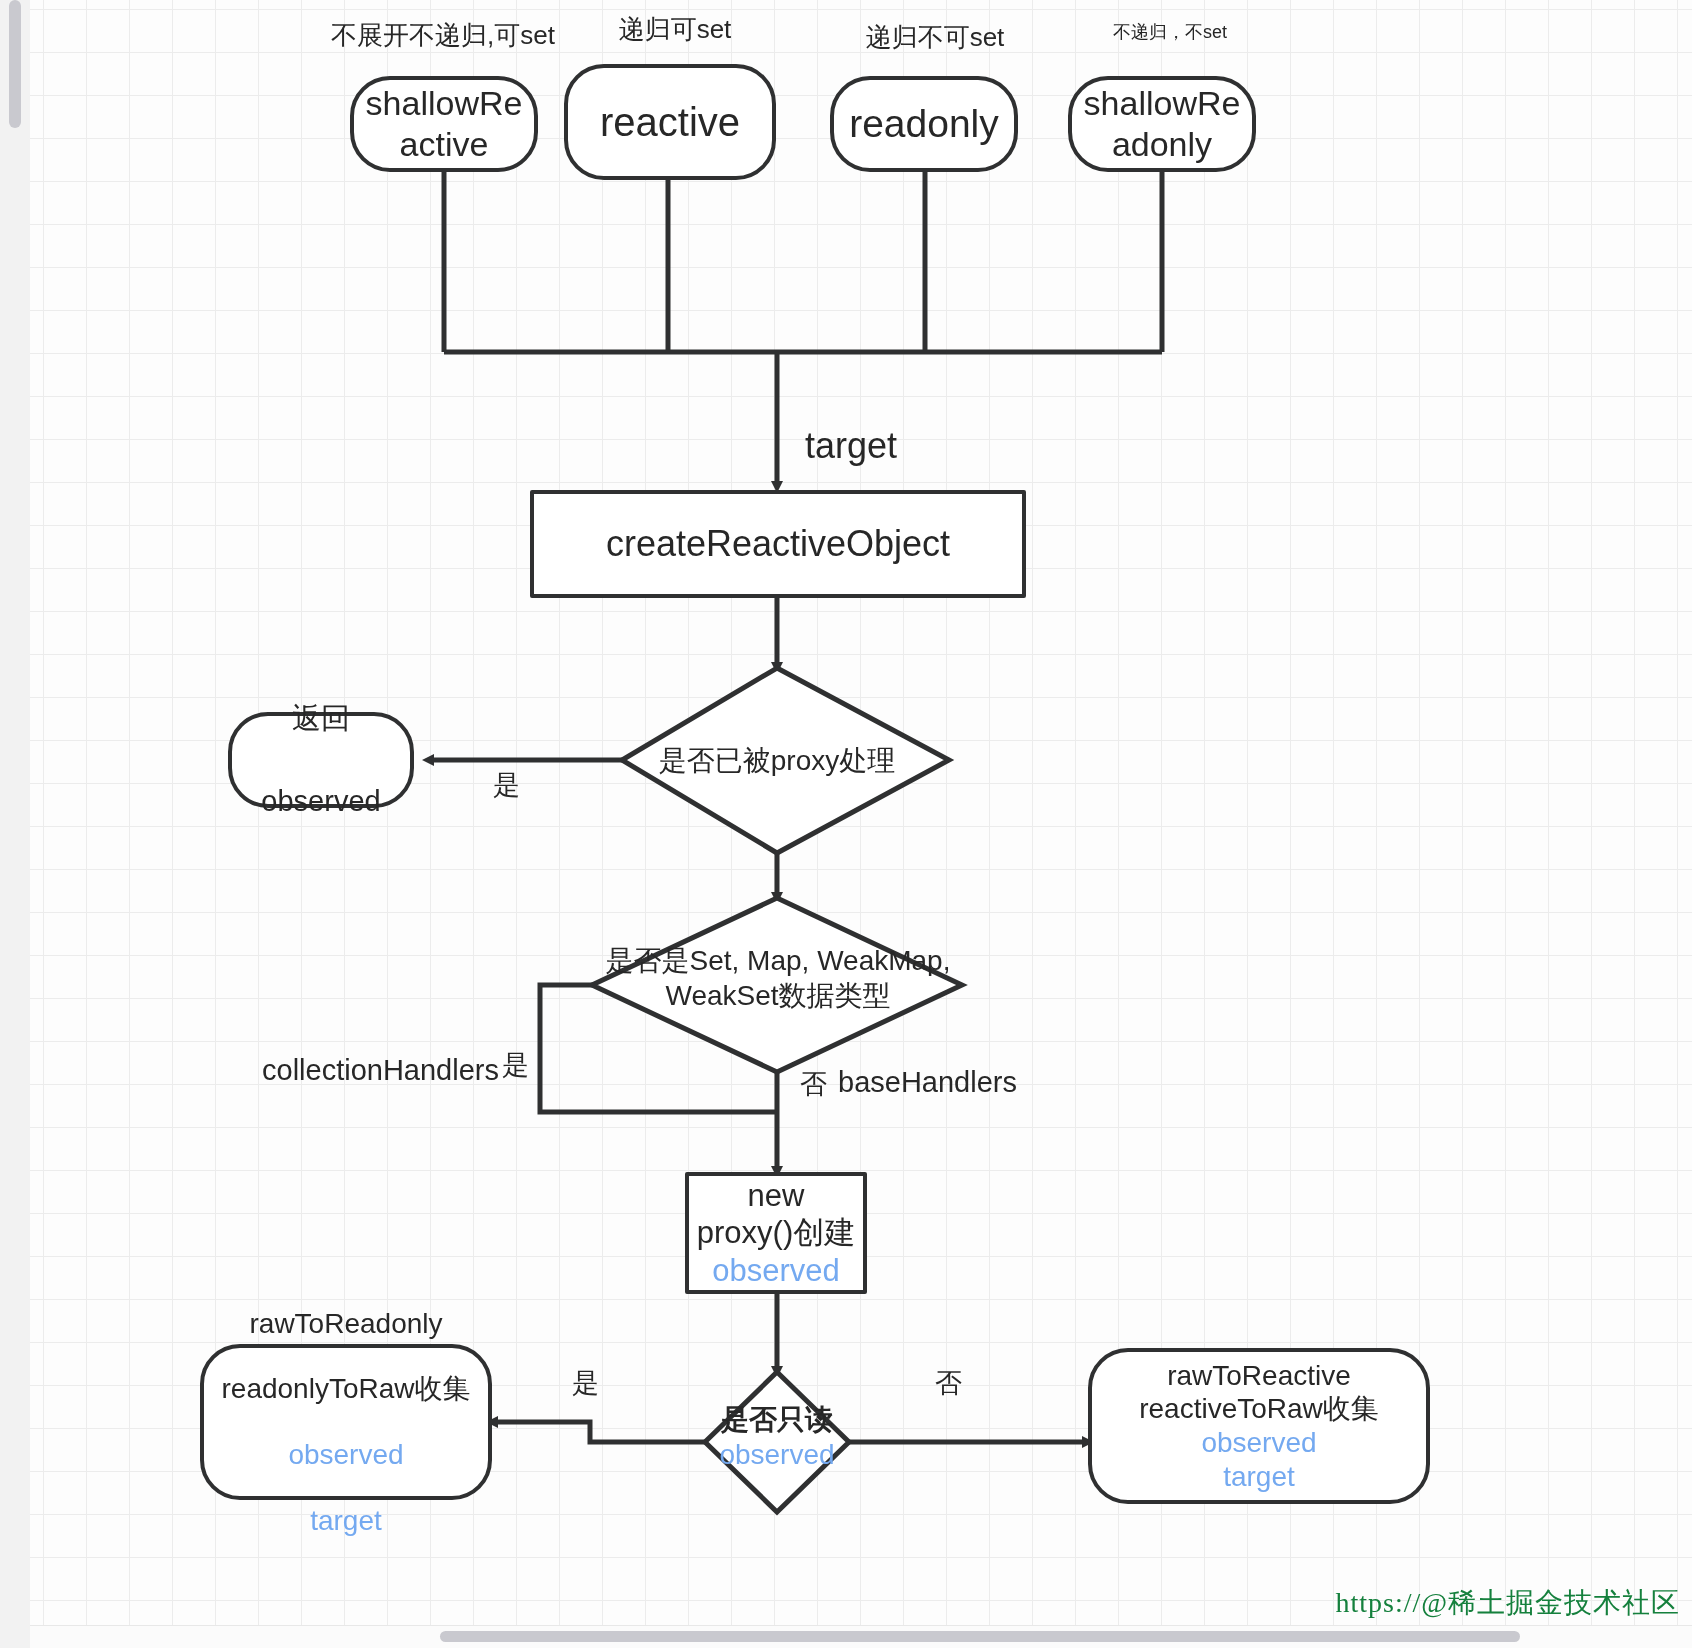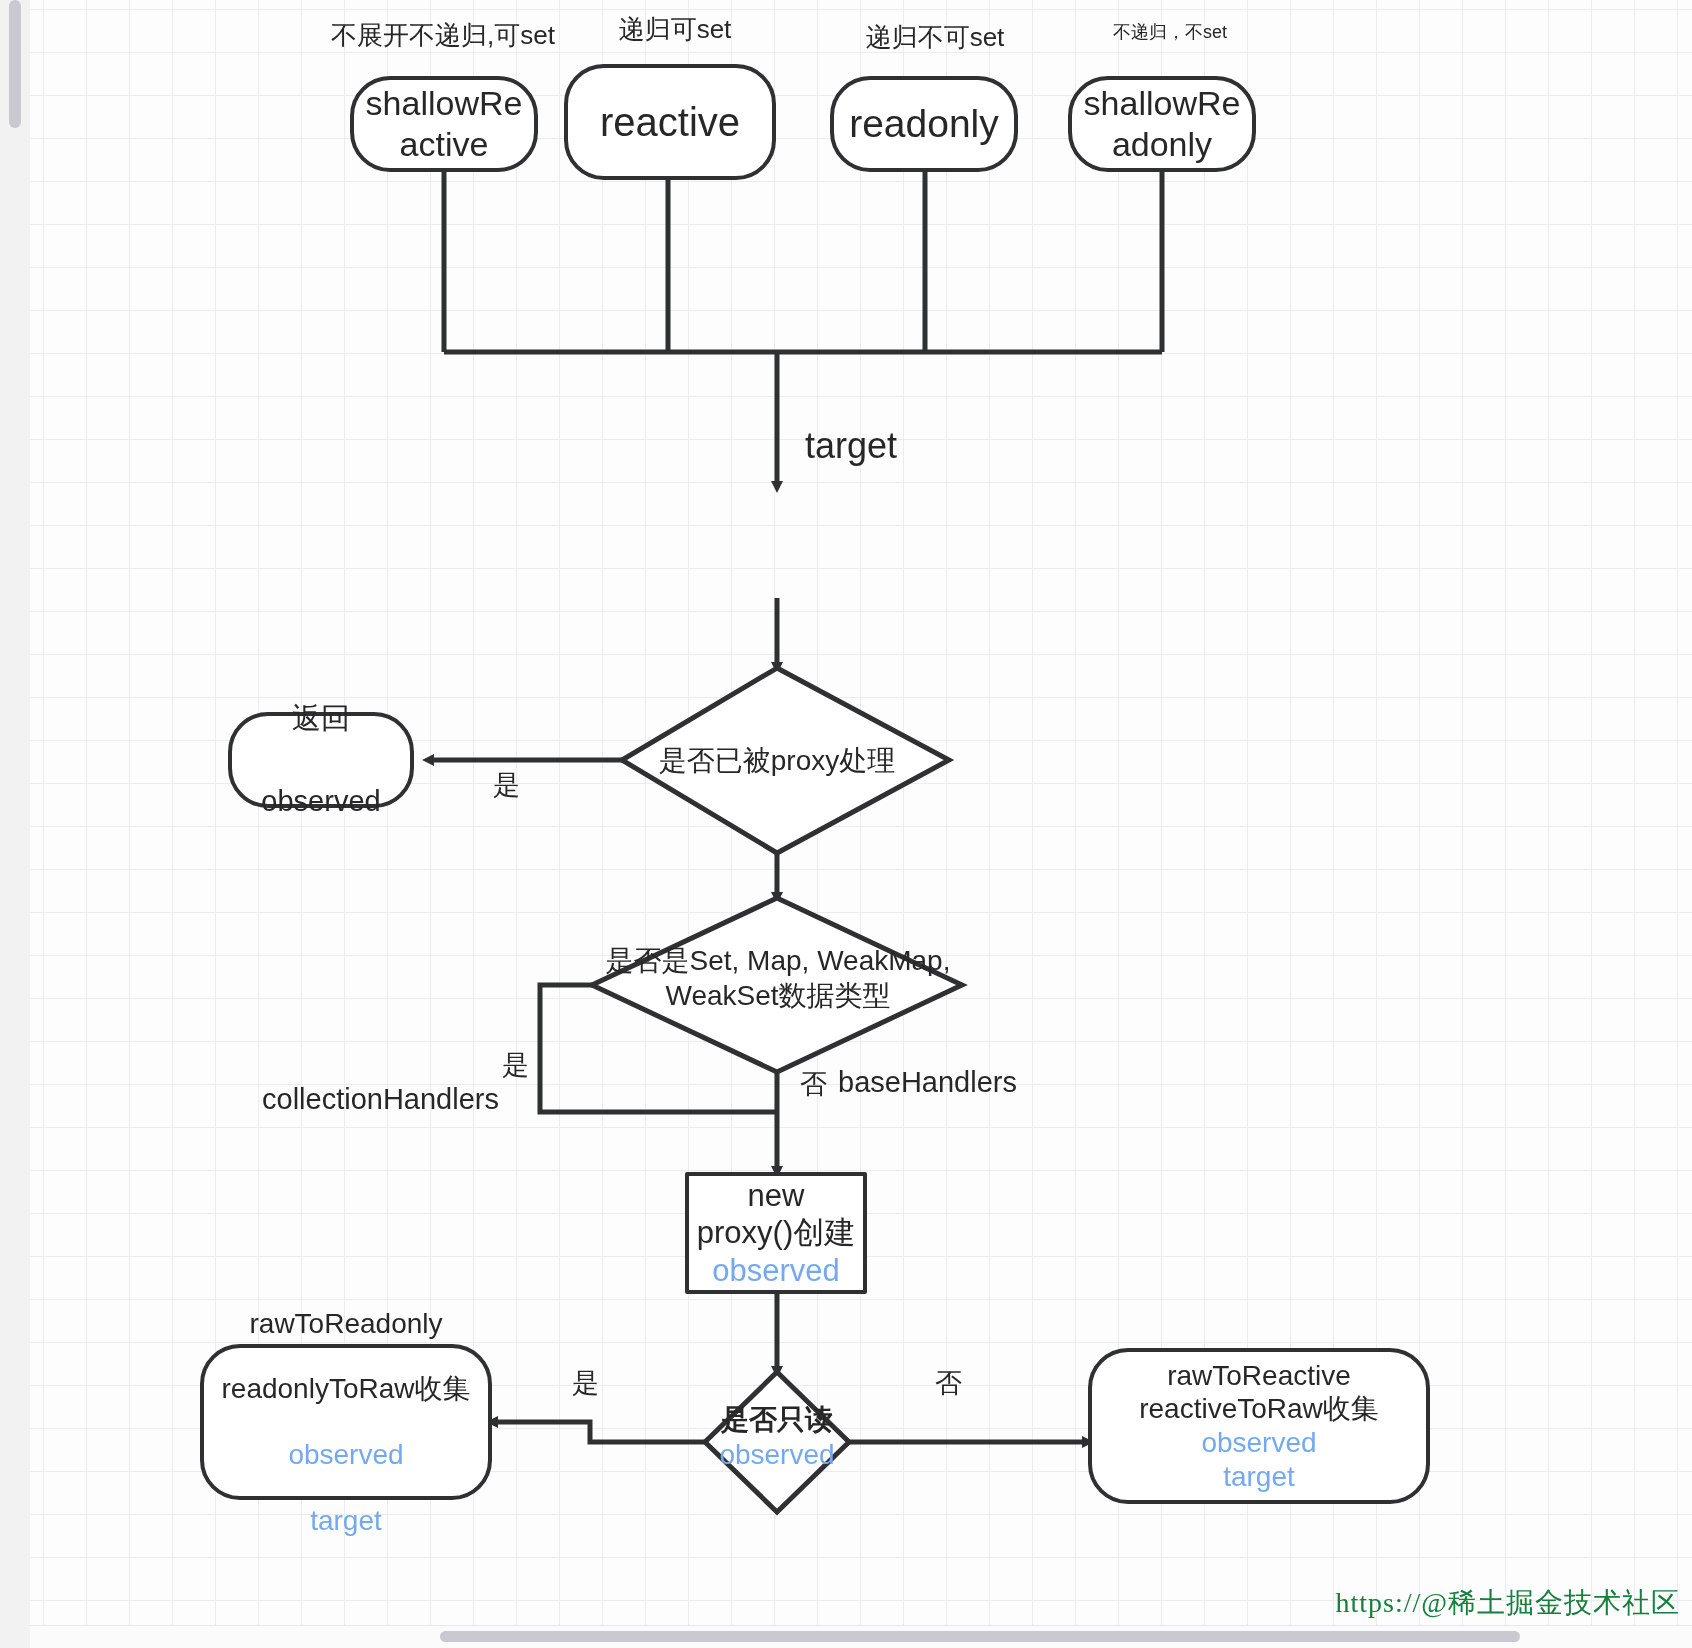--- a/index.html
+++ b/index.html
@@ -195,36 +195,39 @@
         <span class="ln">readonly</span>
       </div>
 
       <div class="node rounded" style="left:1038px; top:76px; width:188px; height:96px; font-size:34px;">
         <span class="ln">shallowRe</span>
         <span class="ln">adonly</span>
       </div>
 
       <div class="edge-label blue" style="left:775px; top:425px; font-size:36px;">target</div>
 
+      <div class="node rect" style="left:500px; top:490px; width:496px; height:108px; font-size:36px;">
+        <span class="ln">createReactiveObject</span>
+      </div>
 
       <div class="diamond-text" style="left:592px; top:735px; width:310px; height:50px; font-size:28px;">是否已被proxy处理</div>
 
       <div class="node rounded" style="left:198px; top:712px; width:186px; height:96px; font-size:29px;gap:48px;">
         <span class="ln">返回</span>
         <span class="ln">observed</span>
       </div>
 
       <div class="edge-label" style="left:463px; top:767px;">是</div>
 
       <div class="diamond-text" style="left:562px; top:938px; width:372px; height:80px; font-size:28px;">
         <span class="ln">是否是Set, Map, WeakMap,</span>
         <span class="ln">WeakSet数据类型</span>
       </div>
 
-      <div class="edge-label" style="left:232px; top:1083px; font-size:29px;text-align:right;">collectionHandlers</div>
+      <div class="edge-label" style="left:232px; top:1054px; font-size:29px;text-align:right;">collectionHandlers</div>
       <div class="edge-label" style="left:472px; top:1047px;">是</div>
 
       <div class="edge-label" style="left:770px; top:1066px;">否</div>
       <div class="edge-label" style="left:808px; top:1066px; font-size:29px;">baseHandlers</div>
 
       <div class="node rect" style="left:655px; top:1172px; width:182px; height:122px; font-size:31px;justify-content:center;">
         <span class="ln">new</span>
         <span class="ln">proxy()创建</span>
         <span class="ln blue">observed</span>
       </div>

